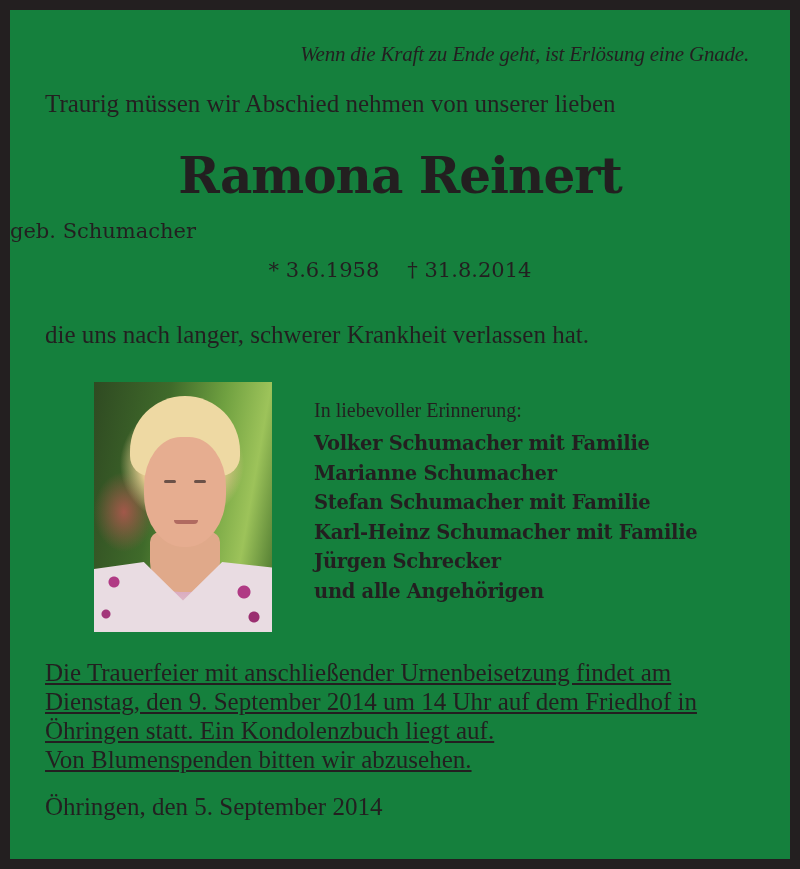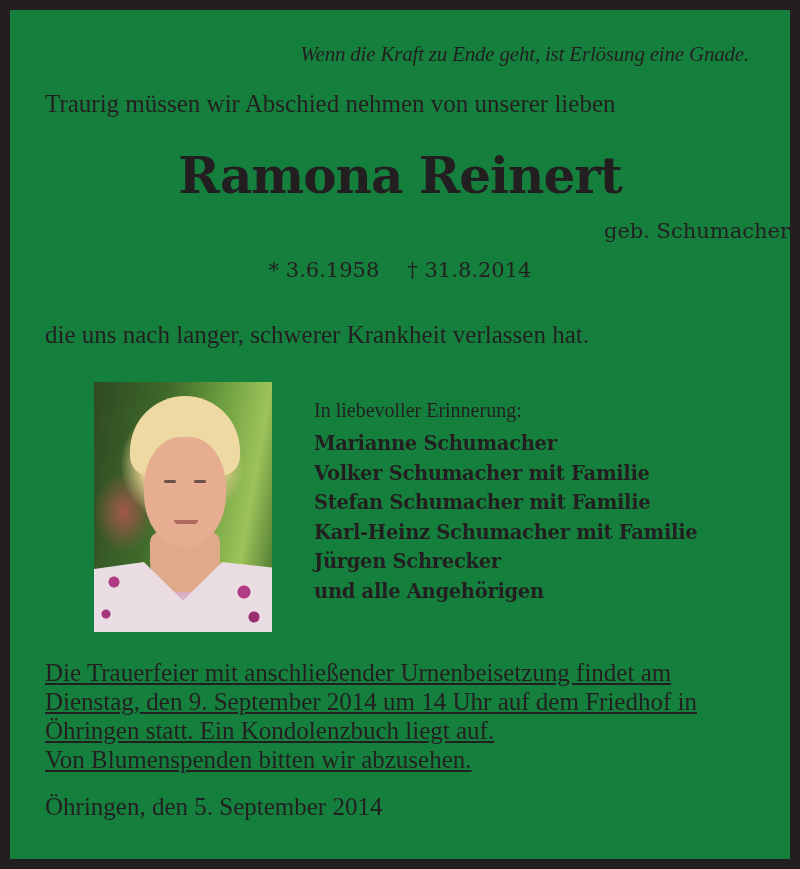--- a/index.html
+++ b/index.html
@@ -51,21 +51,21 @@
       font-weight: bold;
       font-size: 50px;
       letter-spacing: -1px;
       white-space: nowrap;
     }
     .maiden {
       position: absolute;
       left: 0;
       width: 780px;
       top: 209px;
-      text-align: right;
+      text-align: left;
       font-family: "DejaVu Serif", serif;
       font-size: 21px;
       white-space: nowrap;
     }
     .dates {
       position: absolute;
       left: 0;
       width: 780px;
       top: 248px;
       text-align: center;
@@ -221,22 +221,22 @@
     <div class="face"></div>
     <div class="eye" style="left:70px"></div>
     <div class="eye" style="left:100px"></div>
     <div class="mouth"></div>
     <div class="top"></div>
   </div>
 
   <div class="memory-label">In liebevoller Erinnerung:</div>
 
   <ul class="mourners">
+    <li>Volker Schumacher mit Familie</li>
     <li>Marianne Schumacher</li>
-    <li>Volker Schumacher mit Familie</li>
     <li>Stefan Schumacher mit Familie</li>
     <li>Karl-Heinz Schumacher mit Familie</li>
     <li>Jürgen Schrecker</li>
     <li>und alle Angehörigen</li>
   </ul>
 
   <div class="notice">
     <div>Die Trauerfeier mit anschließender Urnenbeisetzung findet am</div>
     <div>Dienstag, den 9. September 2014 um 14 Uhr auf dem Friedhof in</div>
     <div>Öhringen statt. Ein Kondolenzbuch liegt auf.</div>

